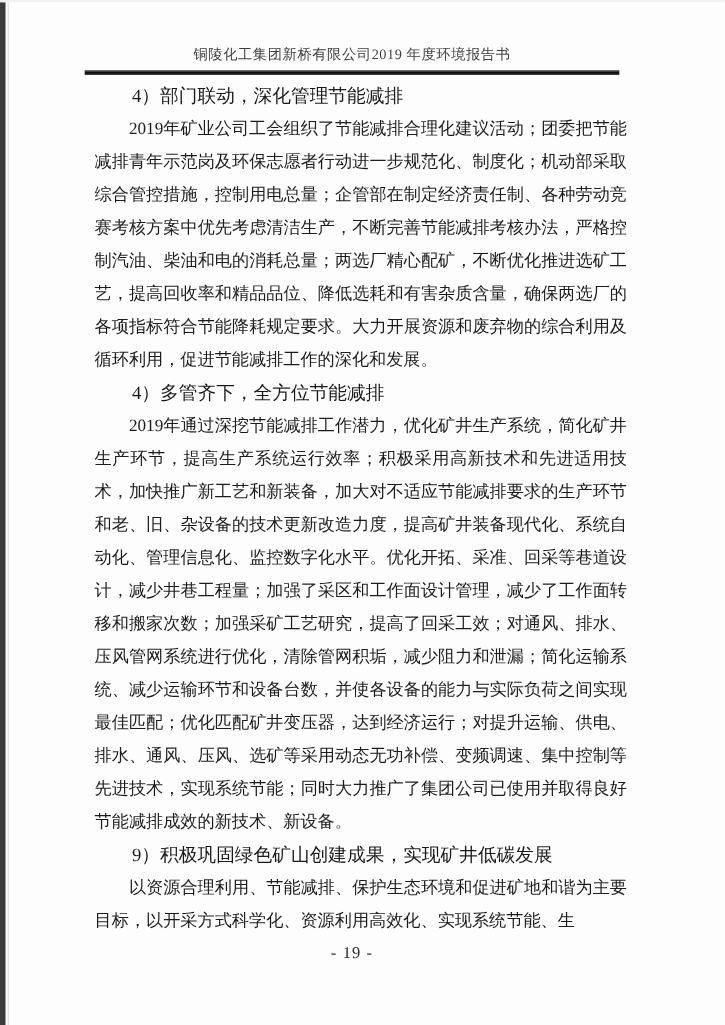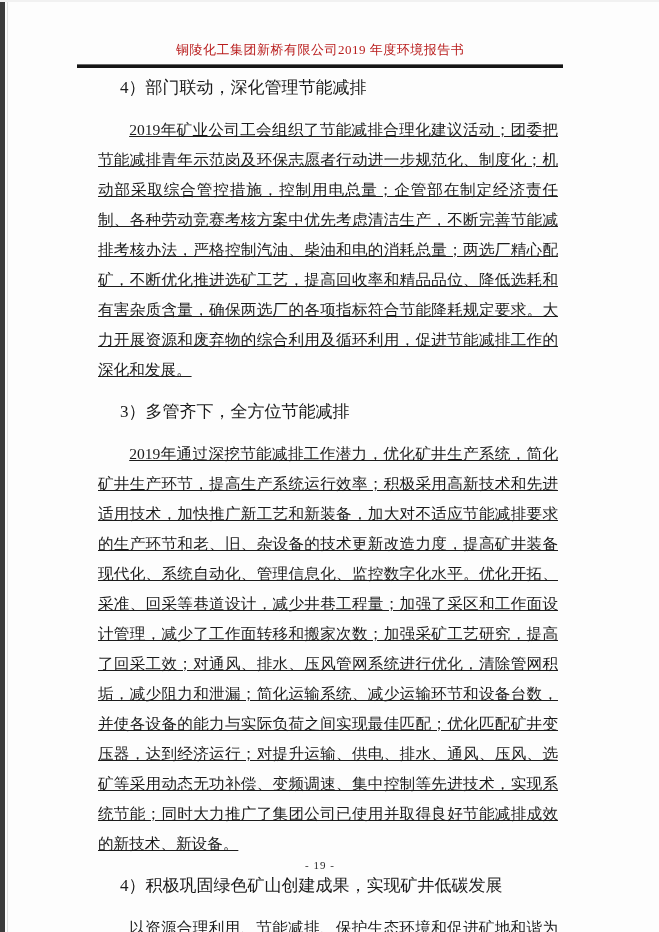--- a/index.html
+++ b/index.html
@@ -31,21 +31,21 @@
     background: #e2e2e2;
   }
   .header-title {
     position: absolute;
     top: 39px;
     left: 77px;
     width: 486px;
     text-align: center;
     font-size: 13px;
     letter-spacing: 0.5px;
-    color: #b91c1c;
+    color: #404040;
     white-space: nowrap;
   }
   .header-rule {
     position: absolute;
     top: 62px;
     left: 77px;
     width: 486px;
     height: 4px;
     background: #151515;
     border-top: 1px solid #6a6a6a;
@@ -63,51 +63,50 @@
   }
   .doc-body h2 {
     margin: 0;
     font-size: 17px;
     font-weight: normal;
     line-height: 30px;
     text-indent: 2em;
     color: #1a1a1a;
   }
   .doc-body p {
-    margin: 12px;
+    margin: 0;
     text-indent: 2em;
-    text-decoration: underline;
   }
   .page-number {
     position: absolute;
     top: 857px;
     left: 77px;
     width: 486px;
     text-align: center;
-    font-size: 11px;
+    font-size: 15px;
     color: #2a2a2a;
     letter-spacing: 1px;
   }
 </style>
 </head>
 <body>
 
 <div class="page">
   <div class="scan-edge"></div>
   <div class="scan-edge-line"></div>
 
   <div class="header-title">铜陵化工集团新桥有限公司2019 年度环境报告书</div>
 
   <div class="header-rule"></div>
 
   <div class="doc-body">
     <h2>4）部门联动，深化管理节能减排</h2>
     <p>2019年矿业公司工会组织了节能减排合理化建议活动；团委把节能减排青年示范岗及环保志愿者行动进一步规范化、制度化；机动部采取综合管控措施，控制用电总量；企管部在制定经济责任制、各种劳动竞赛考核方案中优先考虑清洁生产，不断完善节能减排考核办法，严格控制汽油、柴油和电的消耗总量；两选厂精心配矿，不断优化推进选矿工艺，提高回收率和精品品位、降低选耗和有害杂质含量，确保两选厂的各项指标符合节能降耗规定要求。大力开展资源和废弃物的综合利用及循环利用，促进节能减排工作的深化和发展。</p>
 
-    <h2>3）多管齐下，全方位节能减排</h2>
+    <h2>4）多管齐下，全方位节能减排</h2>
     <p>2019年通过深挖节能减排工作潜力，优化矿井生产系统，简化矿井生产环节，提高生产系统运行效率；积极采用高新技术和先进适用技术，加快推广新工艺和新装备，加大对不适应节能减排要求的生产环节和老、旧、杂设备的技术更新改造力度，提高矿井装备现代化、系统自动化、管理信息化、监控数字化水平。优化开拓、采准、回采等巷道设计，减少井巷工程量；加强了采区和工作面设计管理，减少了工作面转移和搬家次数；加强采矿工艺研究，提高了回采工效；对通风、排水、压风管网系统进行优化，清除管网积垢，减少阻力和泄漏；简化运输系统、减少运输环节和设备台数，并使各设备的能力与实际负荷之间实现最佳匹配；优化匹配矿井变压器，达到经济运行；对提升运输、供电、排水、通风、压风、选矿等采用动态无功补偿、变频调速、集中控制等先进技术，实现系统节能；同时大力推广了集团公司已使用并取得良好节能减排成效的新技术、新设备。</p>
 
-    <h2>4）积极巩固绿色矿山创建成果，实现矿井低碳发展</h2>
+    <h2>9）积极巩固绿色矿山创建成果，实现矿井低碳发展</h2>
     <p>以资源合理利用、节能减排、保护生态环境和促进矿地和谐为主要目标，以开采方式科学化、资源利用高效化、实现系统节能、生</p>
   </div>
 
   <div class="page-number">- 19 -</div>
 </div>
 
 </body></html>

